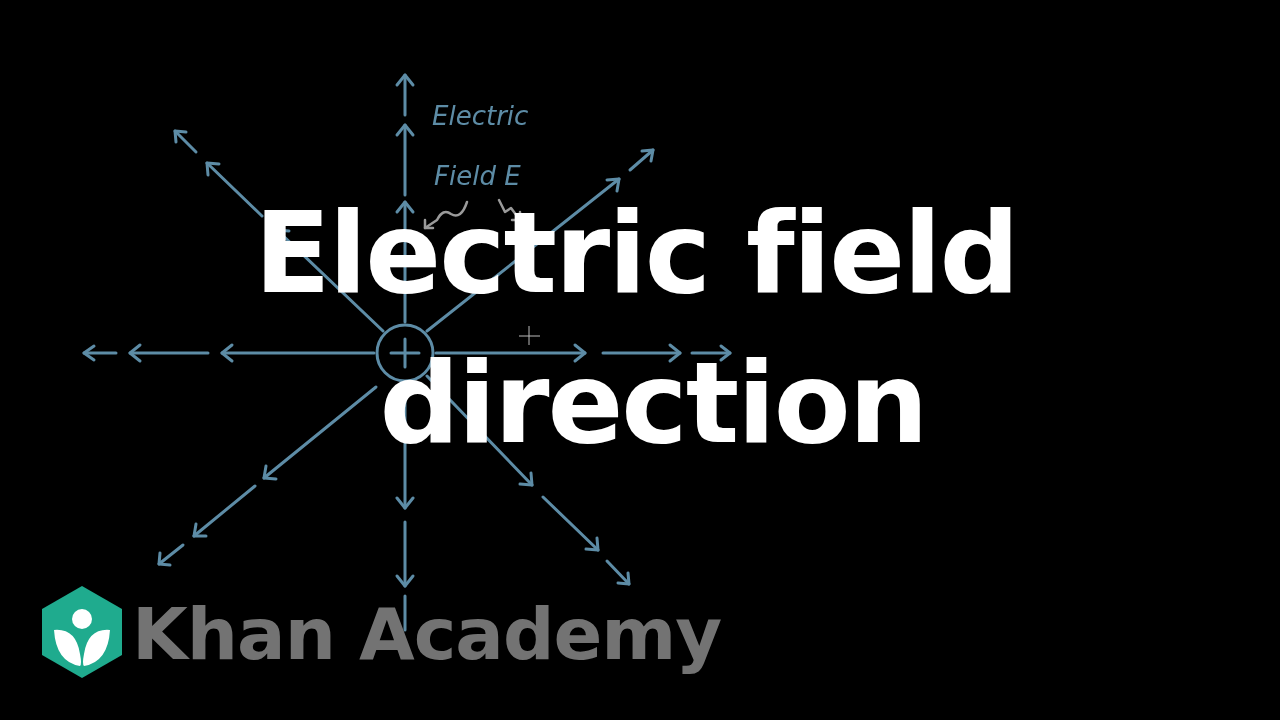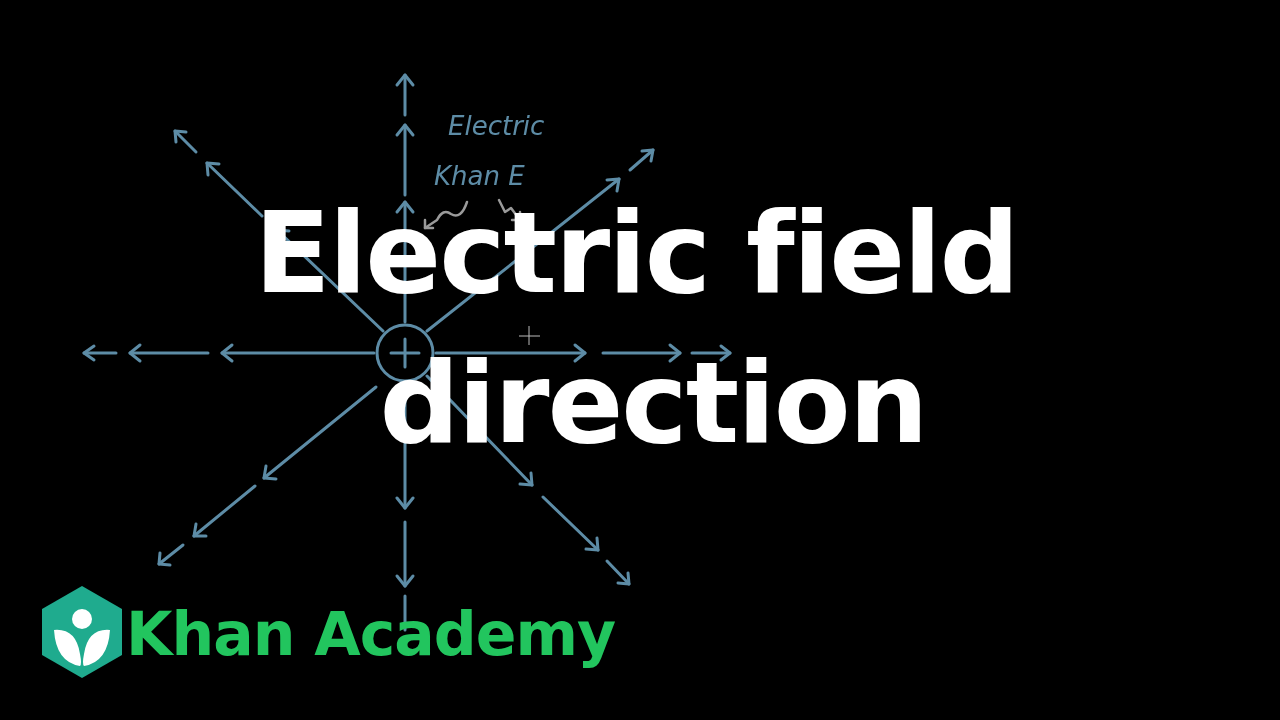--- a/index.html
+++ b/index.html
@@ -3,21 +3,21 @@
   <meta charset="utf-8">
   <style>
     html, body { margin:0; padding:0; background:#000; }
     body { width:1280px; height:720px; position:relative; overflow:hidden; font-family:"DejaVu Sans", sans-serif; }
     #diagram { position:absolute; left:0; top:0; width:1280px; height:720px; }
     .title { position:absolute; left:0; width:1280px; text-align:center; color:#fff; font-family:"DejaVu Sans", sans-serif; font-weight:bold; letter-spacing:-2px; }
     .title1 { top:188px; left:-4px; font-size:112px; line-height:130px; }
     .title2 { top:338px; left:0px; font-size:112px; line-height:130px;margin-left:13px; }
     .hand { position:absolute; color:#5d8ca6; font-family:"DejaVu Sans", sans-serif; font-size:26px; line-height:32px; font-style:italic; }
     .logo { position:absolute; left:40px; top:584px; width:84px; height:96px; }
-    .brand { position:absolute; left:126px; top:596px; color:#22c55e; font-family:"DejaVu Sans", sans-serif; font-weight:bold; font-size:60px; line-height:76px; letter-spacing:-1px; }
+    .brand { position:absolute; left:132px; top:596px; color:#737373; font-family:"DejaVu Sans", sans-serif; font-weight:bold; font-size:72px; line-height:76px; letter-spacing:-1px; }
   </style>
 </head>
 <body>
 
 <svg id="diagram" viewBox="0 0 1280 720" xmlns="http://www.w3.org/2000/svg">
   <g stroke="#5d8ca6" stroke-width="3" fill="none" stroke-linecap="round" stroke-linejoin="round">
 
     <circle cx="405" cy="353" r="28"></circle>
     <line x1="391" y1="353" x2="419" y2="353"></line>
     <line x1="405" y1="339" x2="405" y2="367"></line>
@@ -82,22 +82,22 @@
     <path d="M499,200 l6,12 l6,-4 l9,12"></path>
     <polyline points="512,220 520,220 520,212"></polyline>
   </g>
 
   <g stroke="#bbbbbb" stroke-width="1">
     <line x1="529" y1="326" x2="529" y2="345"></line>
     <line x1="519" y1="336" x2="540" y2="336"></line>
   </g>
 </svg>
 
-<div class="hand" style="left:432px; top:110px;margin-left:16px;">Electric</div>
-<div class="hand" style="left:434px; top:160px;">Khan E</div>
+<div class="hand" style="left:432px; top:100px;">Electric</div>
+<div class="hand" style="left:434px; top:160px;">Field E</div>
 
 <div class="title title1">Electric field</div>
 <div class="title title2">direction</div>
 
 <svg class="logo" viewBox="0 0 84 96" xmlns="http://www.w3.org/2000/svg">
   <polygon points="42,2 82,25 82,71 42,94 2,71 2,25" fill="#1fab8e"></polygon>
   <circle cx="42" cy="35" r="10" fill="#fff"></circle>
   <path d="M14,46 Q36,44 40,70 Q42,80 40,82 Q16,78 14,46 Z" fill="#fff"></path>
   <path d="M70,46 Q48,44 44,70 Q42,80 44,82 Q68,78 70,46 Z" fill="#fff"></path>
 </svg>

